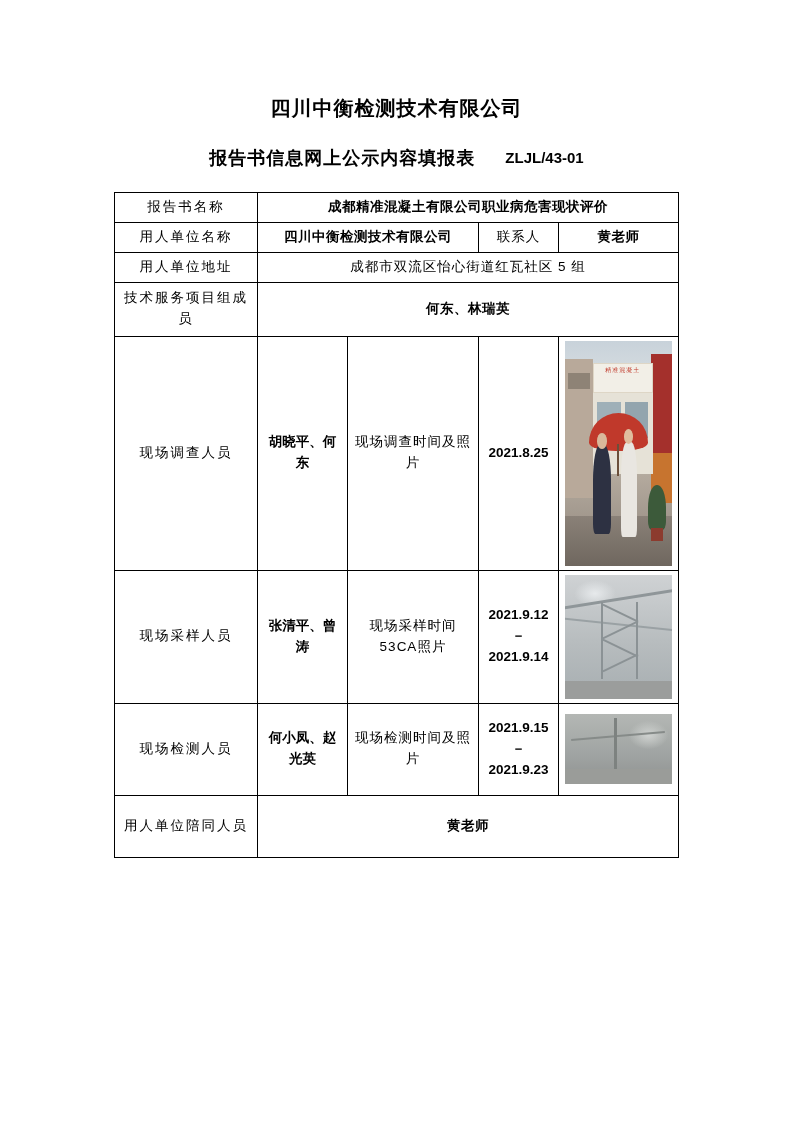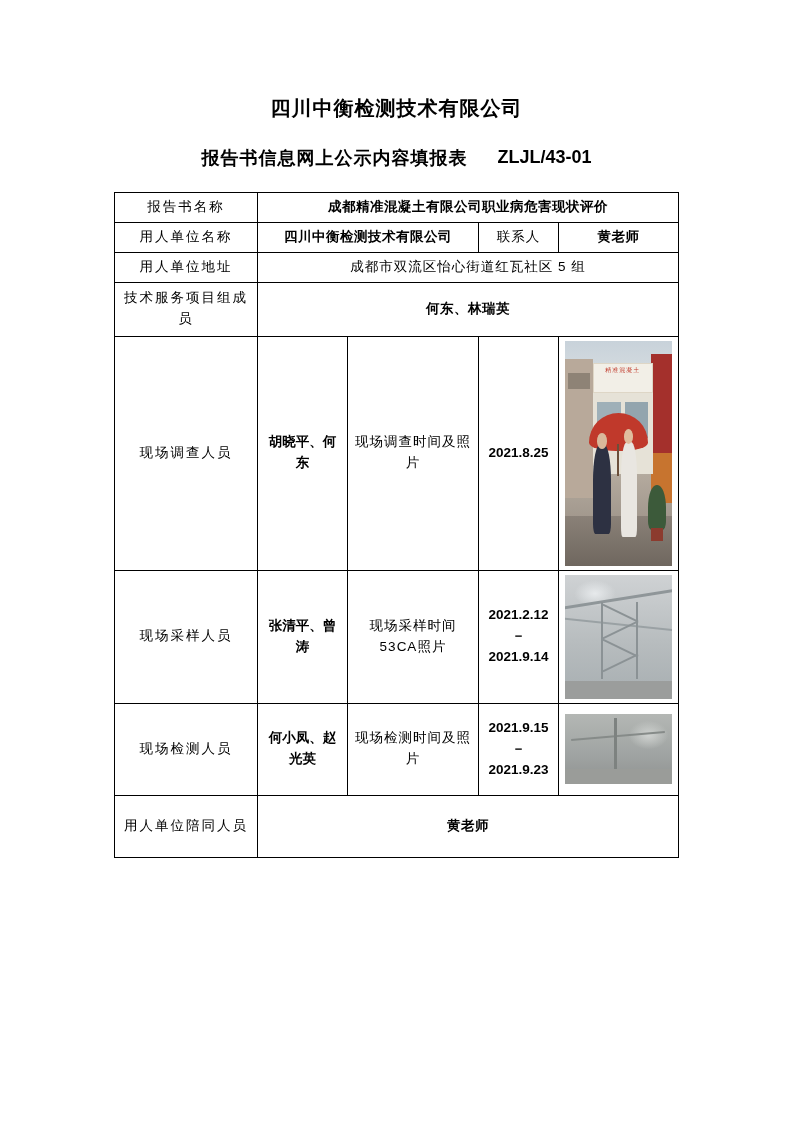--- a/index.html
+++ b/index.html
@@ -36,21 +36,21 @@
     justify-content: center;
     margin-top: 26px;
     position: relative;
   }
   .doc-subtitle {
     font-size: 18px;
     font-weight: bold;
     letter-spacing: 1px;
   }
   .doc-code {
-    font-size: 18px;
+    font-size: 15px;
     font-weight: bold;
     letter-spacing: 0px;
     margin-left: 30px;
     padding-bottom: 2px;
     font-family: "Liberation Sans", sans-serif;
   }
   table.main {
     border-collapse: collapse;
     margin: 22px auto 16px auto;
     width: 564px;
@@ -228,21 +228,21 @@
               <div class="p1-person-b-head"></div>
             </div>
           </div>
         </td>
       </tr>
 
       <tr style="height:127px">
         <td class="lbl">现场采样人员</td>
         <td class="namecell">张清平、曾涛</td>
         <td class="plain">现场采样时间53CA照片</td>
-        <td class="date-cell">2021.2.12－2021.9.14</td>
+        <td class="date-cell">2021.9.12－2021.9.14</td>
         <td class="photo-cell">
           <div class="photo-wrap">
             <div class="photo2">
               <div class="p2-glow"></div>
               <div class="p2-beam1"></div>
               <div class="p2-beam2"></div>
               <div class="p2-truss"></div>
               <div class="p2-x1"></div>
               <div class="p2-x2"></div>
               <div class="p2-x3"></div>

